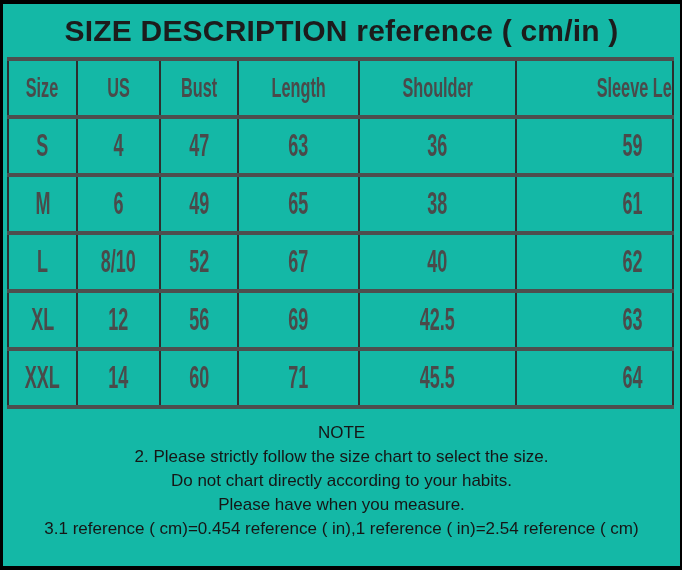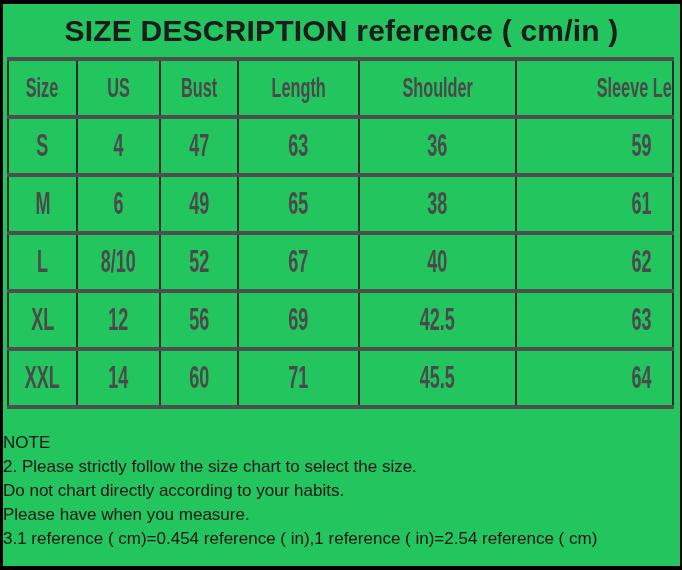--- a/index.html
+++ b/index.html
@@ -1,20 +1,20 @@
 <!DOCTYPE html>
 <html><head>
 <meta charset="utf-8">
 <style>
   html, body { margin: 0; padding: 0; background: #888; }
   .page {
     position: relative;
     width: 682px; height: 570px;
     box-sizing: border-box;
-    background: #22c55e;
+    background: #14b8a6;
     border: solid #000000;
     border-width: 4px 2px 4px 3px;
     overflow: hidden;
     font-family: "Liberation Sans", sans-serif;
     margin: 0 auto;
   }
   .title {
     height: 53px;
     display: flex; align-items: center; justify-content: center;
     font-size: 30px; font-weight: bold; color: #1c1c1c;
@@ -37,32 +37,33 @@
     vertical-align: middle;
     border-left: 2px solid #2e2e2e;
     border-bottom: 4px solid #4e4e4e;
     font-weight: 700;
     color: #4a4a4a;
     overflow: hidden;
   }
   table.size-table th:first-child, table.size-table td:first-child { border-left: none; }
   table.size-table th:last-child, table.size-table td:last-child { text-align: right; }
   table.size-table th:last-child { padding-right: 5px; }
-  table.size-table td:last-child { padding-right: 21px; }
+  table.size-table td:last-child { padding-right: 30px; }
   .cond {
     display: inline-block;
     transform: scaleX(0.58);
     transform-origin: center center;
     white-space: nowrap;
   }
   th .cond { font-size: 28px; }
   td .cond { font-size: 31px; }
   th:last-child .cond, td:last-child .cond { transform-origin: right center; }
   .notes {
-    padding-top: 22px;
+    padding-top: 12px;
+    text-align: center;
     font-size: 17px;
     line-height: 24px;
     color: #161616;
   }
   .note-heading { font-size: 17px; }
 </style>
 </head>
 <body>
 
 <div class="page">

